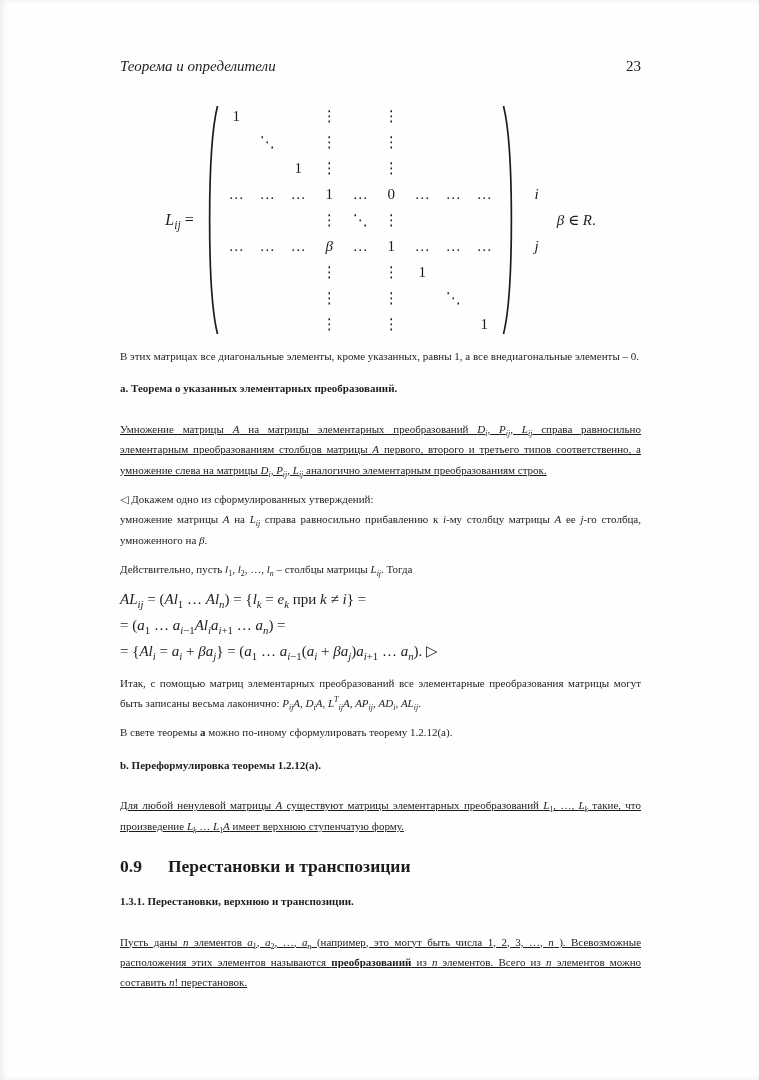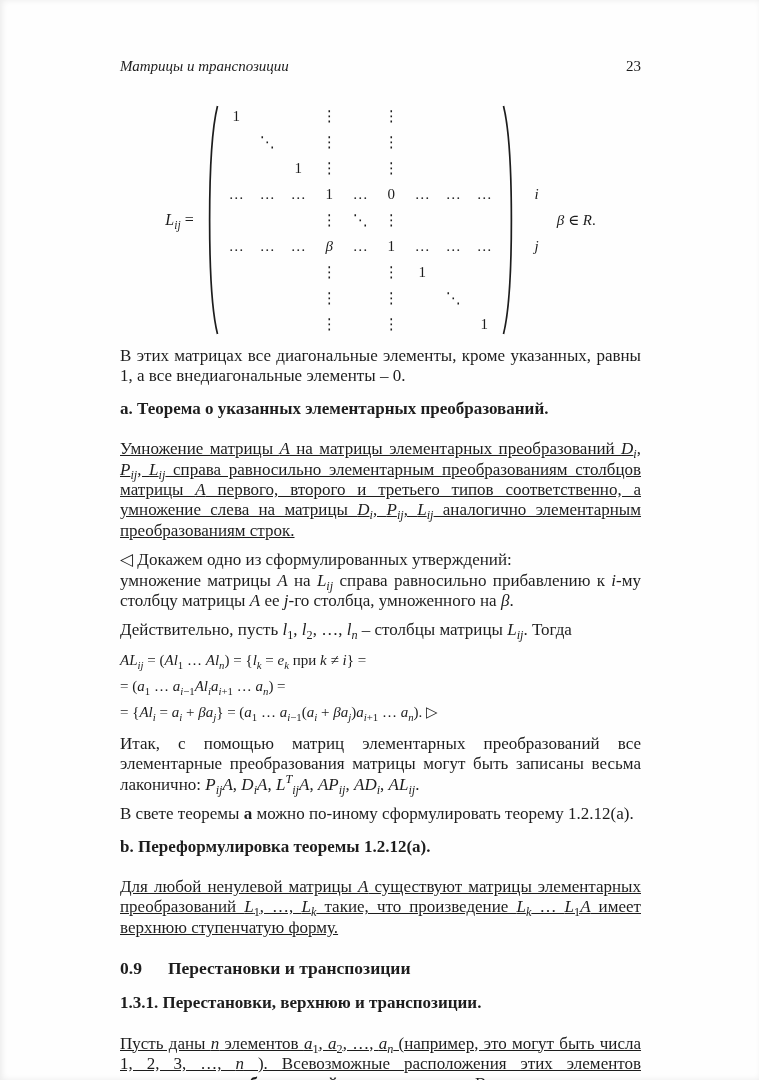--- a/index.html
+++ b/index.html
@@ -53,21 +53,21 @@
     font-style: italic;
     font-size: 15px;
     line-height: 1;
   }
   .label-i { top: 84px; }
   .label-j { top: 136px; }
   .matrix-condition { margin-left: 40px; font-size: 15px; white-space: nowrap; }
 
   
   .para {
-    font-size: 17px;
+    font-size: 11px;
     line-height: 20.4px;
     text-align: justify;
     margin: 9px 0 0 0;
   }
   .para.tight { margin-top: 20px; text-decoration: underline; }
   .para.heading { font-weight: bold; margin-top: 12px; margin-bottom: 0; text-align: left; }
   sub, sup { font-size: 0.72em; line-height: 0; }
 
   .math-block { margin: 6px 0 4px 0; }
   .math-line {
@@ -85,21 +85,21 @@
   }
   .section-heading .sec-num { margin-right: 26px; }
   .para.subheading { font-weight: bold; margin-top: 14px; text-align: left; }
 </style>
 </head>
 <body>
 
 <div class="page">
 
   <div class="header">
-    <span class="running-title">Матрицы и транспозиции</span>
+    <span class="running-title">Теорема и определители</span>
     <span class="page-number">23</span>
   </div>
 
   <div class="matrix-display">
     <span class="matrix-lhs"><i>L</i><sub><i>ij</i></sub> =</span>
     <div class="matrix-body">
       <svg class="paren" width="15" height="234" viewBox="0 0 15 234" aria-hidden="true">
         <path d="M13.5 3 C 3 45, 3 189, 13.5 231" fill="none" stroke="#1d1d1d" stroke-width="1.7"></path>
       </svg>
       <div class="matrix-grid">

